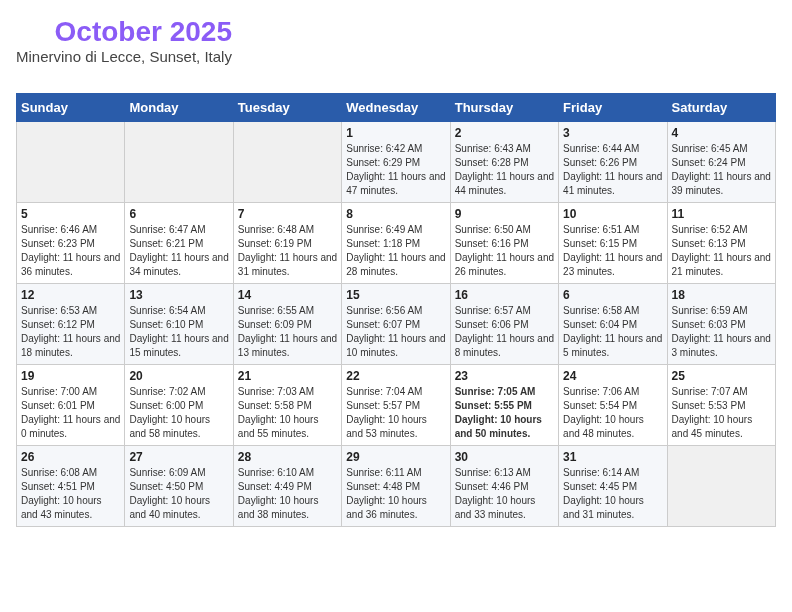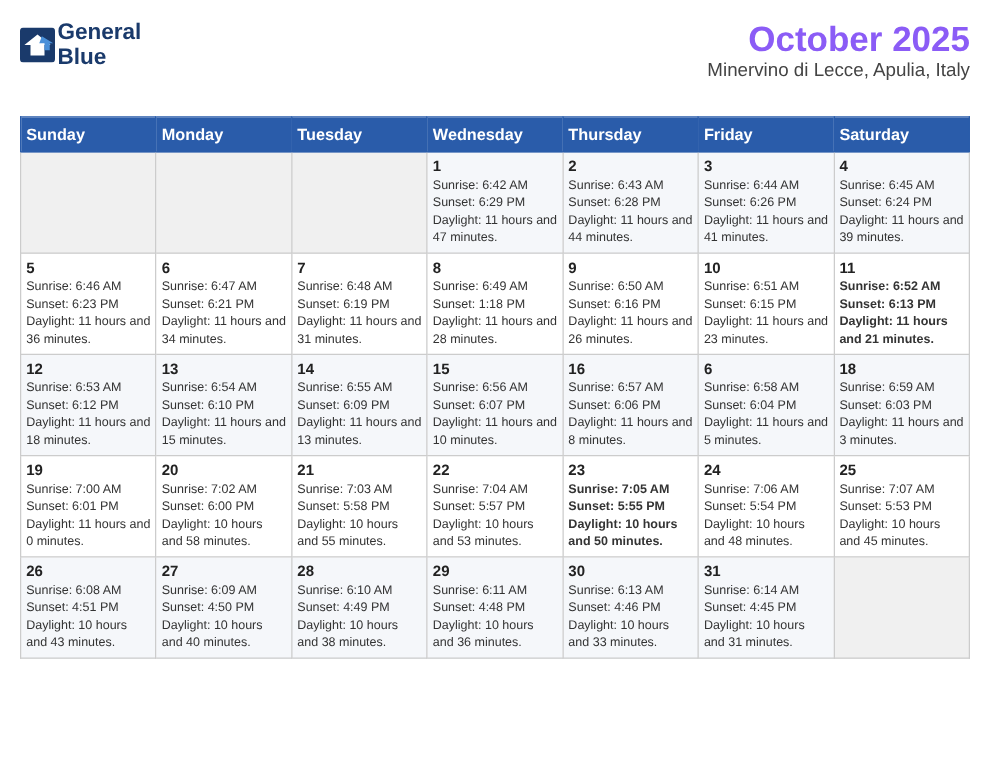--- a/index.html
+++ b/index.html
@@ -86,34 +86,23 @@
       line-height: 1.4;
     }
     .empty-cell {
       background: #f0f0f0 !important;
     }
   </style>
 </head>
 <body>
 
 <div class="header">
-  <div class="logo">
-    <svg class="logo-icon" viewBox="0 0 40 40">
-      <rect x="0" y="0" width="40" height="40" rx="4" fill="#1a3a6b"></rect>
-      <polygon points="20,8 35,20 28,20 28,32 12,32 12,20 5,20" fill="white"></polygon>
-      <polygon points="25,10 38,18 34,18 34,26 28,26 28,18 22,18" fill="#4a90d9"></polygon>
-    </svg>
-    <div class="logo-text">
-      <div>General</div>
-      <div>Blue</div>
-    </div>
-  </div>
   <div class="title-block">
     <div class="month-title">October 2025</div>
-    <div class="subtitle">Minervino di Lecce, Apulia, Italy</div>
+    <div class="subtitle">Minervino di Lecce, Sunset, Italy</div>
   </div>
 </div>
 
 <table>
   <thead>
     <tr>
     <th>Sunday</th>
         <th>Monday</th>
         <th>Tuesday</th>
         <th>Wednesday</th>
@@ -184,21 +173,21 @@
 Daylight: 11 hours and 26 minutes.</div>
         </td>
         <td>
           <span class="day-num">10</span>
           <div class="day-info" style="white-space: pre-line;">Sunrise: 6:51 AM
 Sunset: 6:15 PM
 Daylight: 11 hours and 23 minutes.</div>
         </td>
         <td>
           <span class="day-num">11</span>
-          <div class="day-info" style="white-space: pre-line; font-weight: bold;">Sunrise: 6:52 AM
+          <div class="day-info" style="white-space: pre-line;">Sunrise: 6:52 AM
 Sunset: 6:13 PM
 Daylight: 11 hours and 21 minutes.</div>
         </td>
       </tr>
       <tr>
         <td>
           <span class="day-num">12</span>
           <div class="day-info" style="white-space: pre-line;">Sunrise: 6:53 AM
 Sunset: 6:12 PM
 Daylight: 11 hours and 18 minutes.</div>

